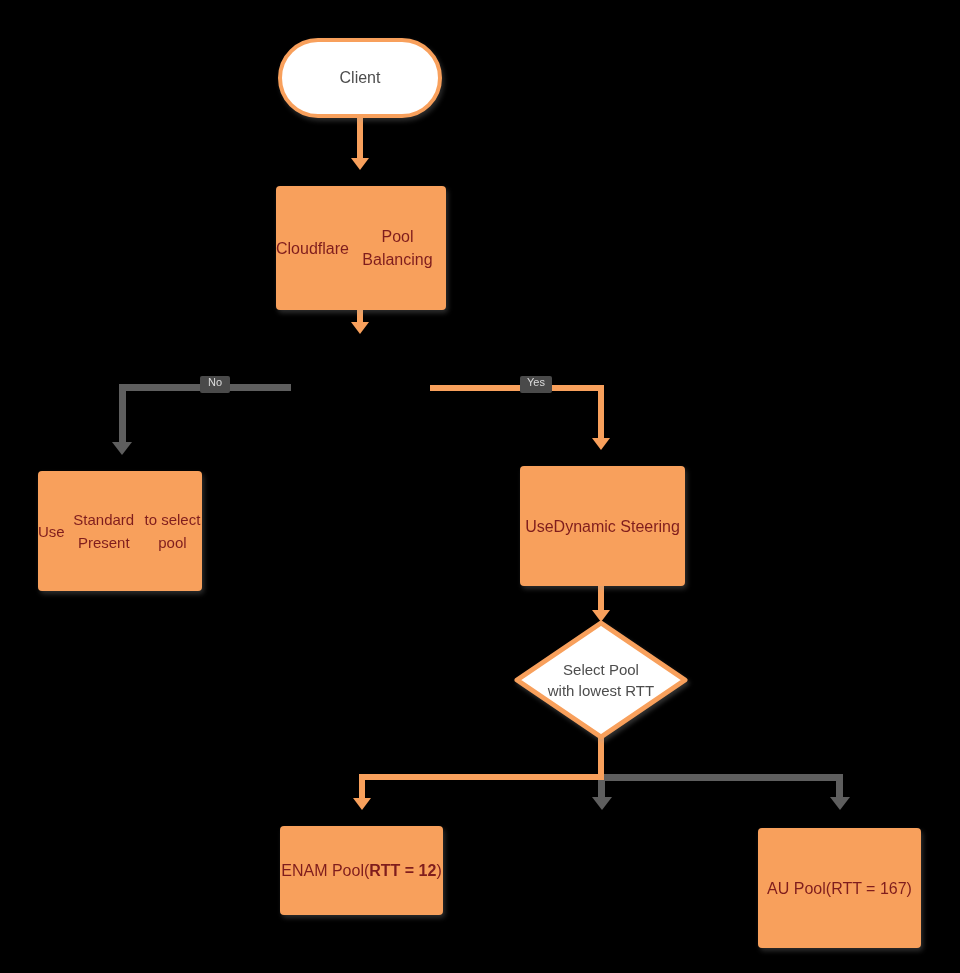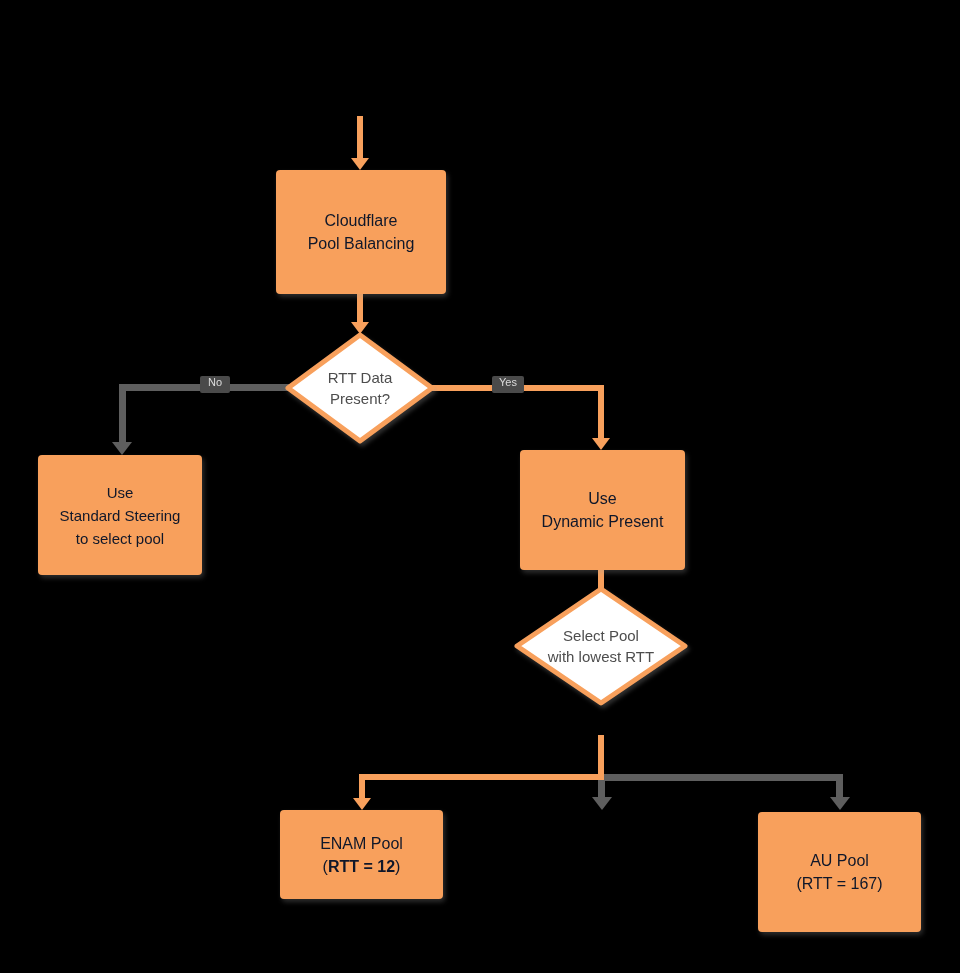--- a/index.html
+++ b/index.html
@@ -12,26 +12,27 @@
     background:#000;
     overflow:hidden;
     border-radius:14px;
   }
 
   
   .box {
     position:absolute;
     background:#F8A05C;
     border-radius:4px;
-    display:flex; flex-direction:column;
+    display:flex; flex-direction:row;
     align-items:center; justify-content:center;
-    color:#0f172a;
+    color:#7f1d1d;
     font-size:16px; line-height:23px;
     text-align:center;
     box-shadow:2px 3px 5px rgba(160,160,160,0.28);
+    margin-top:16px;
   }
 
   
   .stadium {
     position:absolute;
     background:#FFFFFF;
     border:4px solid #F8A05C;
     border-radius:44px;
     display:flex; align-items:center; justify-content:center;
     color:#4D4D4D; font-size:16px;
@@ -108,52 +109,46 @@
   <div class="arrow orange" style="left:592px; top:610px;"></div>
 
   <div class="line orange" style="left:598px; top:735px; width:6px; height:45px;"></div>
   <div class="line orange" style="left:359px; top:774px; width:245px; height:6px;"></div>
   <div class="line orange" style="left:359px; top:774px; width:6px; height:26px;"></div>
   <div class="arrow orange" style="left:353px; top:798px;"></div>
 
   <div class="edge-label" style="left:200px; top:376px; width:30px; height:17px;">
     <span>No</span>
   </div>
-  <div class="edge-label" style="left:492px; top:376px; width:32px; height:17px;">
+  <div class="edge-label" style="left:520px; top:376px; width:32px; height:17px;">
     <span>Yes</span>
   </div>
 
+  <div class="stadium" style="left:278px; top:38px; width:164px; height:80px;">
+    <span>Client</span>
+  </div>
 
   <div class="box" style="left:276px; top:170px; width:170px; height:124px;">
     <div>Cloudflare</div>
     <div>Pool Balancing</div>
   </div>
 
-  <div class="diamond" style="left:283px; top:330px; width:154px; height:116px;">
-    <svg width="154" height="116" viewBox="0 0 154 116">
-      <polygon points="77,5 149,58 77,111 5,58" fill="#FFFFFF" stroke="#F8A05C" stroke-width="5" stroke-linejoin="round"></polygon>
-    </svg>
-    <div class="diamond-text">
-      <div>RTT Data</div>
-      <div>Present?</div>
-    </div>
-  </div>
 
   <div class="box" style="left:38px; top:455px; width:164px; height:120px; font-size:15px;">
     <div>Use</div>
-    <div>Standard Steering</div>
+    <div>Standard Present</div>
     <div>to select pool</div>
   </div>
 
   <div class="box" style="left:520px; top:450px; width:165px; height:120px;">
     <div>Use</div>
-    <div>Dynamic Present</div>
+    <div>Dynamic Steering</div>
   </div>
 
-  <div class="diamond" style="left:512px; top:584px; width:178px; height:124px;text-decoration:underline;">
+  <div class="diamond" style="left:512px; top:618px; width:178px; height:124px;text-decoration:underline;">
     <svg width="178" height="124" viewBox="0 0 178 124">
       <polygon points="89,5 173,62 89,119 5,62" fill="#FFFFFF" stroke="#F8A05C" stroke-width="5" stroke-linejoin="round"></polygon>
     </svg>
     <div class="diamond-text">
       <div>Select Pool</div>
       <div>with lowest RTT</div>
     </div>
   </div>
 
   <div class="box" style="left:280px; top:810px; width:163px; height:89px;">

